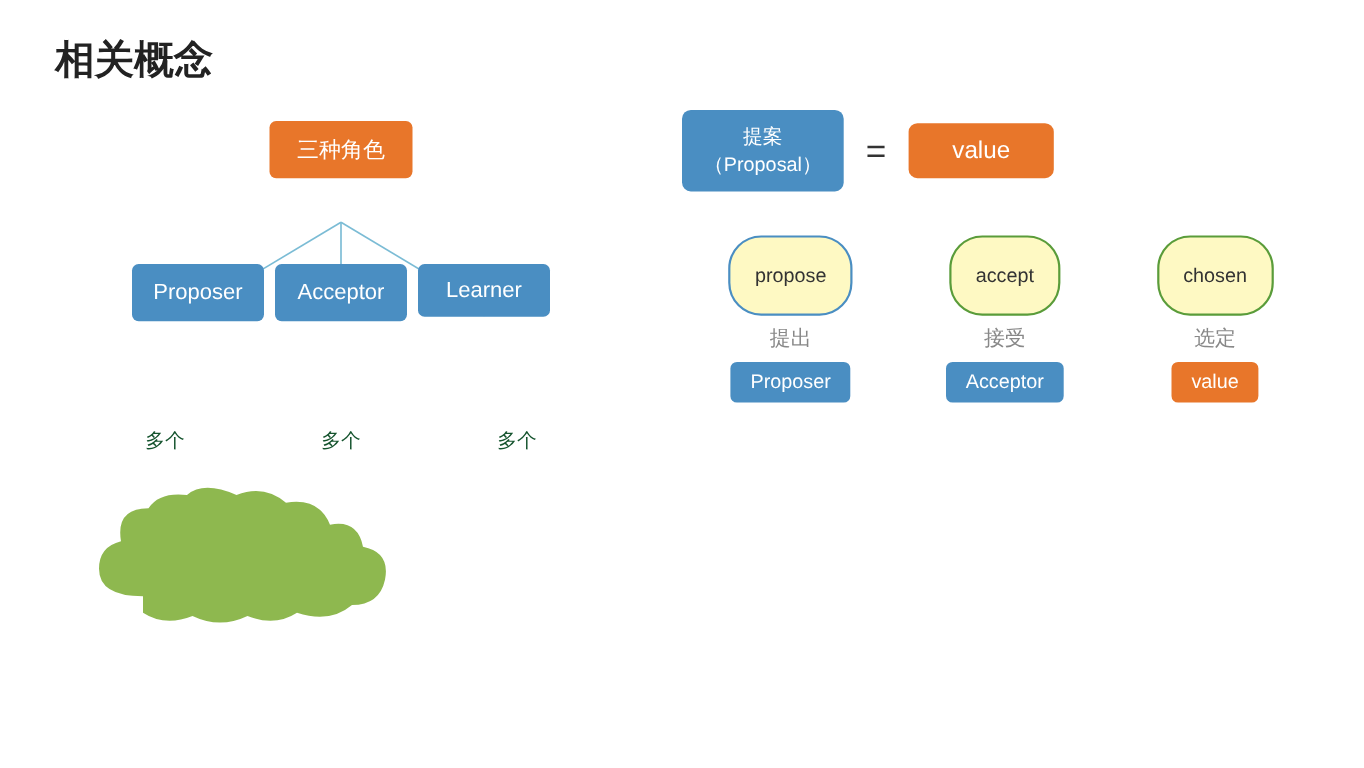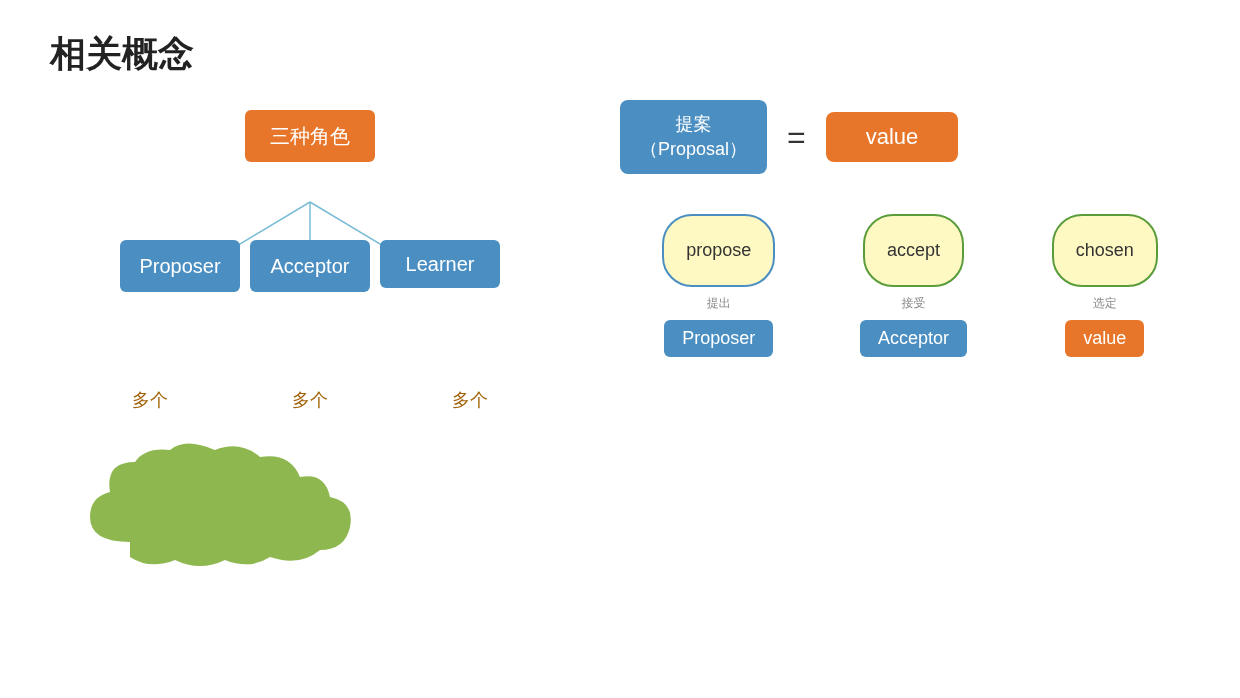--- a/index.html
+++ b/index.html
@@ -79,21 +79,21 @@
       height: 100%;
     }
     .label-row {
       display: flex;
       justify-content: space-around;
       margin-top: 8px;
       padding: 0 20px;
     }
     .label-item {
       font-size: 18px;
-      color: #a16207;
+      color: #14532d;
       width: 120px;
       text-align: center;
     }
     
     .cloud-container {
       margin-top: 30px;
       position: relative;
       width: 340px;
       height: 130px;
     }
@@ -170,21 +170,21 @@
       border-radius: 30px;
       padding: 24px 22px;
       font-size: 18px;
       color: #333;
       background: #fef9c3;
     }
     .oval-label.green-oval {
       border-color: #5a9c3a;
     }
     .action-sub {
-      font-size: 12px;
+      font-size: 19px;
       color: #888;
       text-align: center;
     }
     .action-badge {
       border-radius: 6px;
       padding: 8px 18px;
       font-size: 18px;
       font-weight: 500;
       color: #fff;
     }

